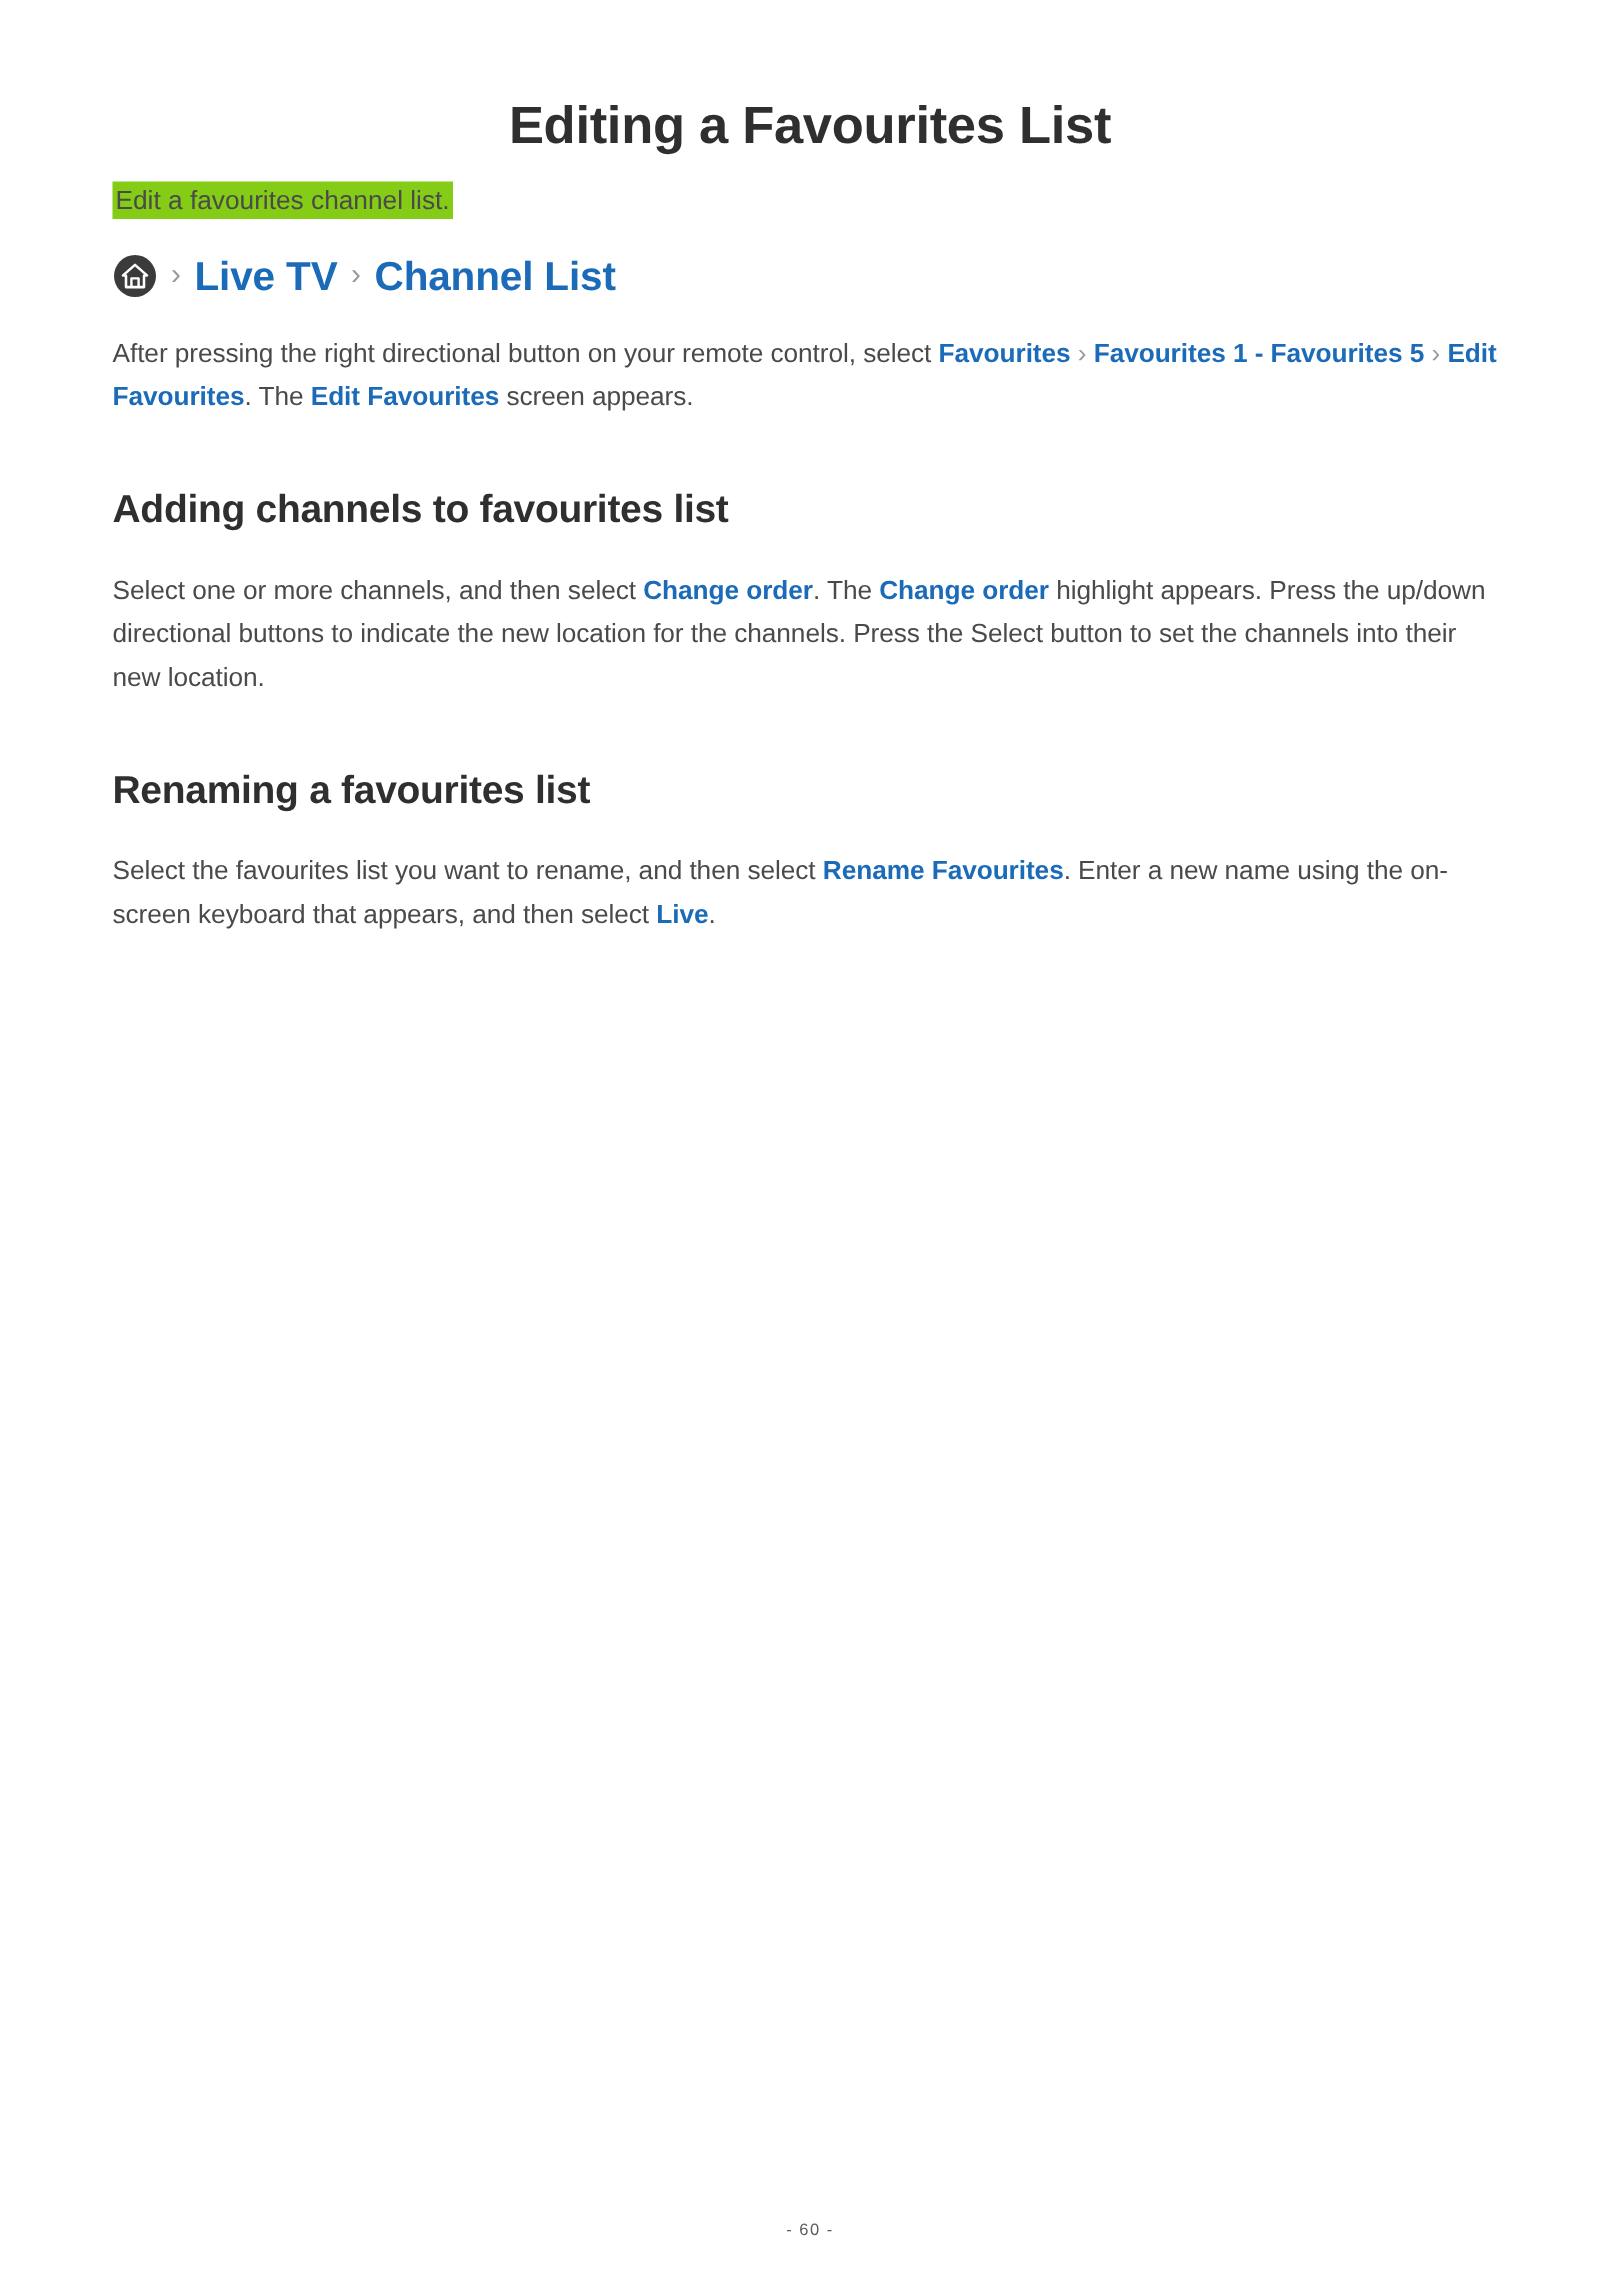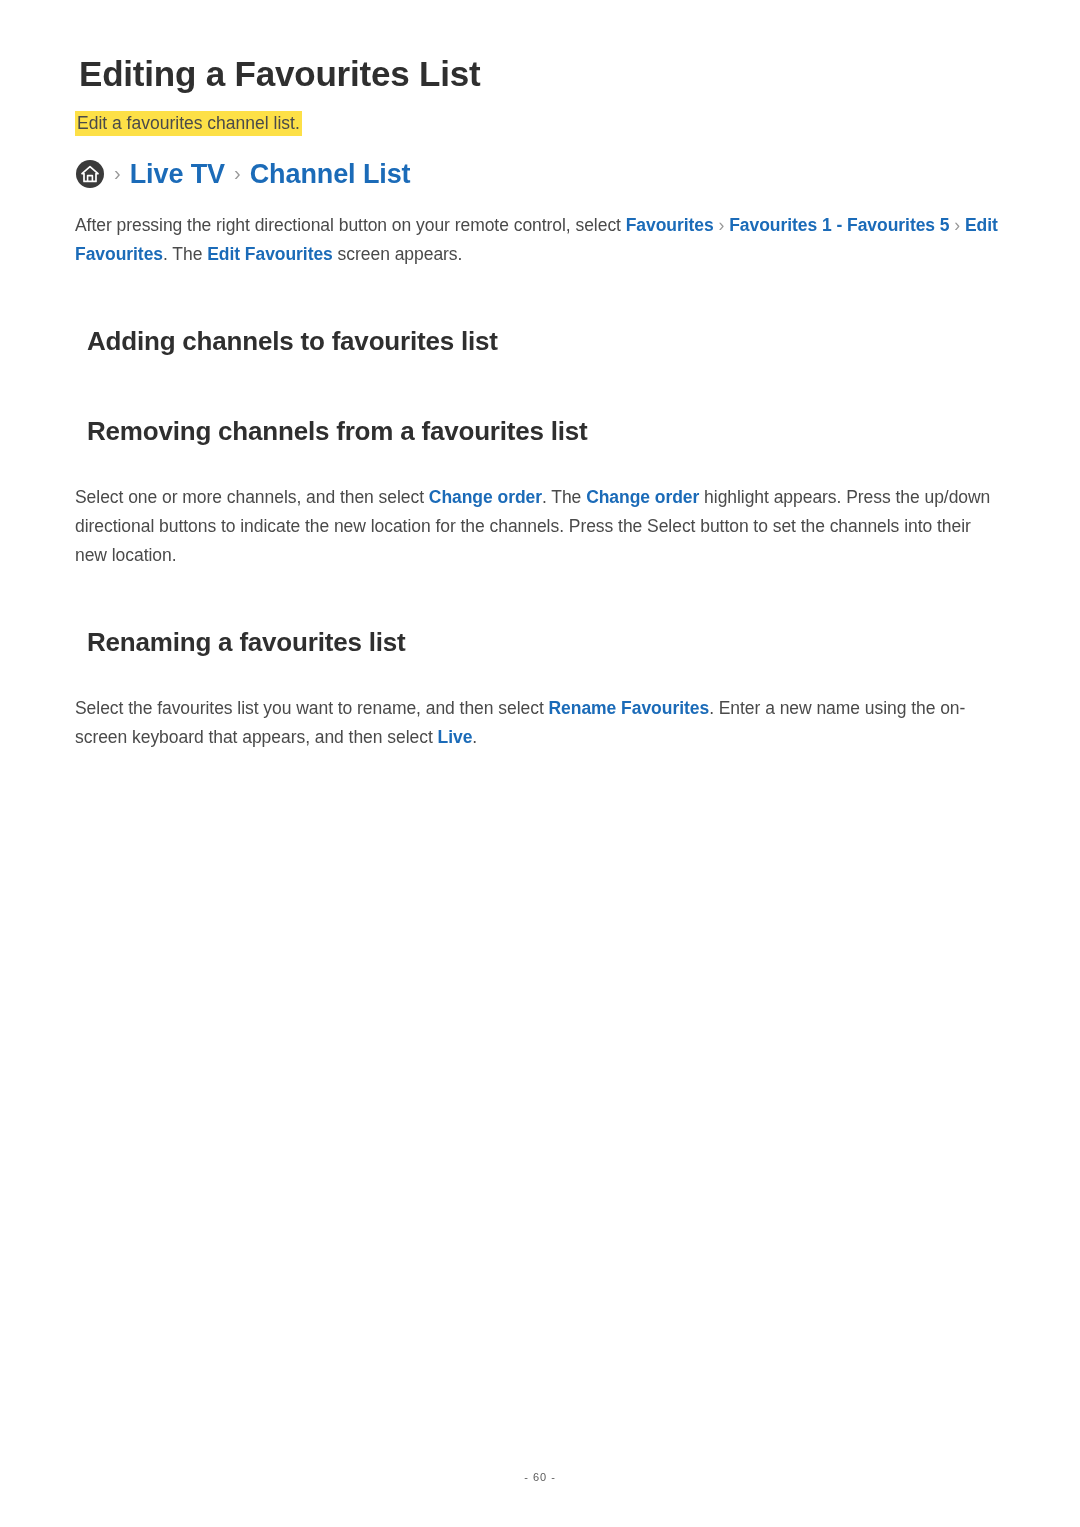--- a/index.html
+++ b/index.html
@@ -19,38 +19,39 @@
   .page {
     position: relative;
     width: 1080px;
     height: 1527px;
     box-sizing: border-box;
     padding: 0 75px;
   }
 
   
   .doc-title {
-    margin: 4px;
+    margin: 14px;
     padding-top: 48px;
     font-size: 35px;
     font-weight: 600;
     letter-spacing: -0.2px;
     color: #2f2f2f;
     line-height: 1.25;
+    text-align: center;
   }
 
   .subtitle-row {
     margin-top: 14px;
     line-height: 1;
   }
   .subtitle {
     display: inline;
     font-size: 17.5px;
     color: #4a4a4a;
-    background: #fde047;
+    background: #84cc16;
     padding: 2px 2px 3px 2px;
     line-height: 1.5;
   }
 
   
   .breadcrumb {
     margin-top: 23px;
     display: flex;
     align-items: center;
     gap: 9px;
@@ -94,21 +95,21 @@
     font-weight: 600;
     text-align: center;
   }
   .sep {
     color: #9a9a9a;
     font-weight: 400;
   }
 
   
   h2.section {
-    margin: 12px;
+    margin: 0;
     padding-top: 44px;
     font-size: 26px;
     font-weight: 600;
     color: #2f2f2f;
     letter-spacing: -0.2px;
     line-height: 1.3;
   }
 
   
   .keybox {
@@ -161,21 +162,20 @@
     <span class="bc-sep">›</span>
     <span class="bc-link">Live TV</span>
     <span class="bc-sep">›</span>
     <span class="bc-link">Channel List</span>
   </nav>
 
   <p class="body"><span>After pressing the right directional button on your remote control, select </span><span class="lnk">Favourites</span><span class="sep">&nbsp;›&nbsp;</span><span class="lnk">Favourites 1 - Favourites 5</span><span class="sep">&nbsp;›&nbsp;</span><span class="lnk">Edit Favourites</span><span>. The </span><span class="lnk">Edit Favourites</span><span> screen appears.</span></p>
 
   <h2 class="section">Adding channels to favourites list</h2>
 
-  <h2 class="section">Removing channels from a favourites list</h2>
 
   <p class="body"><span>Select one or more channels, and then select </span><span class="lnk">Change order</span><span>. The </span><span class="lnk">Change order</span><span> highlight appears. Press the up/down directional buttons to indicate the new location for the channels. Press the Select button to set the channels into their new location.</span></p>
 
   <h2 class="section">Renaming a favourites list</h2>
   <p class="body"><span>Select the favourites list you want to rename, and then select </span><span class="lnk">Rename Favourites</span><span>. Enter a new name using the on-screen keyboard that appears, and then select </span><span class="lnk">Live</span><span>.</span></p>
 
   <div class="page-footer">- 60 -</div>
 
 </div>
 

